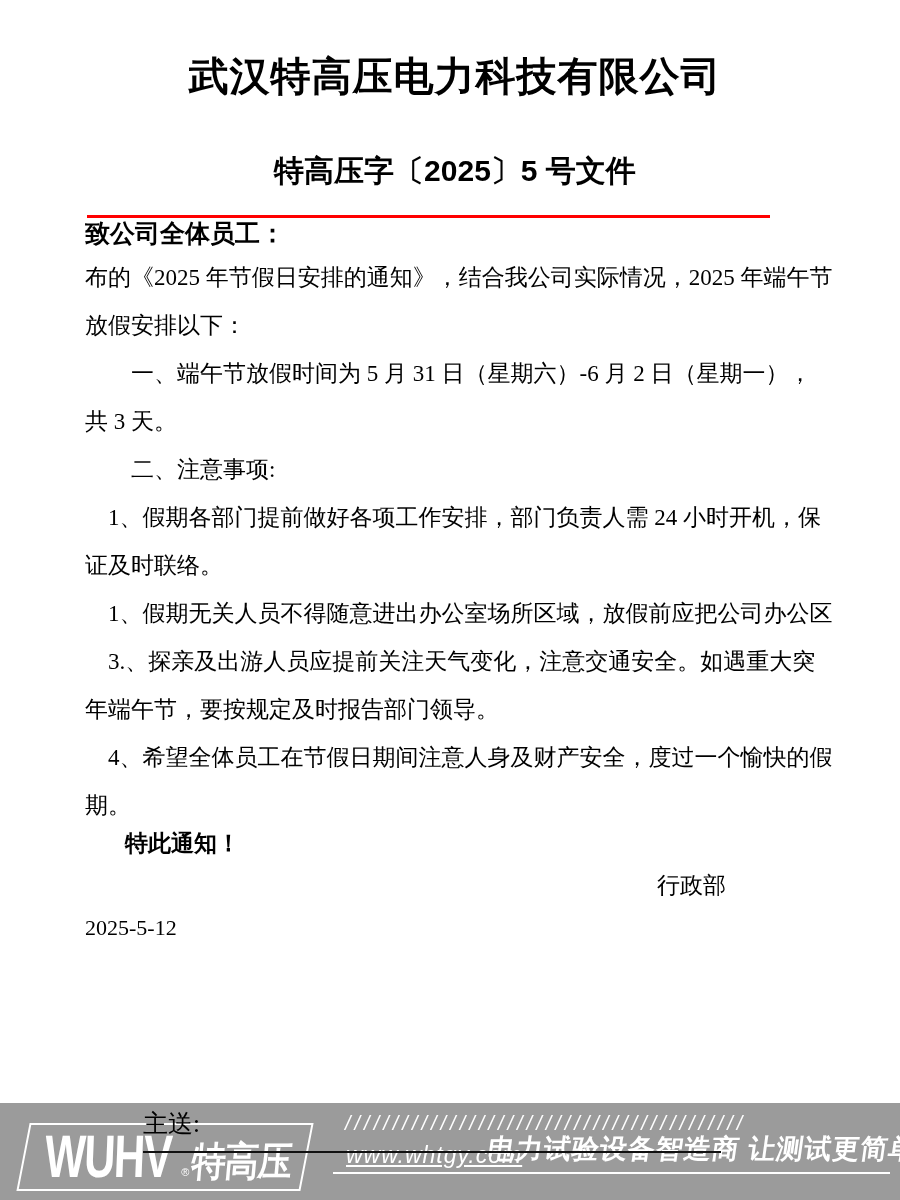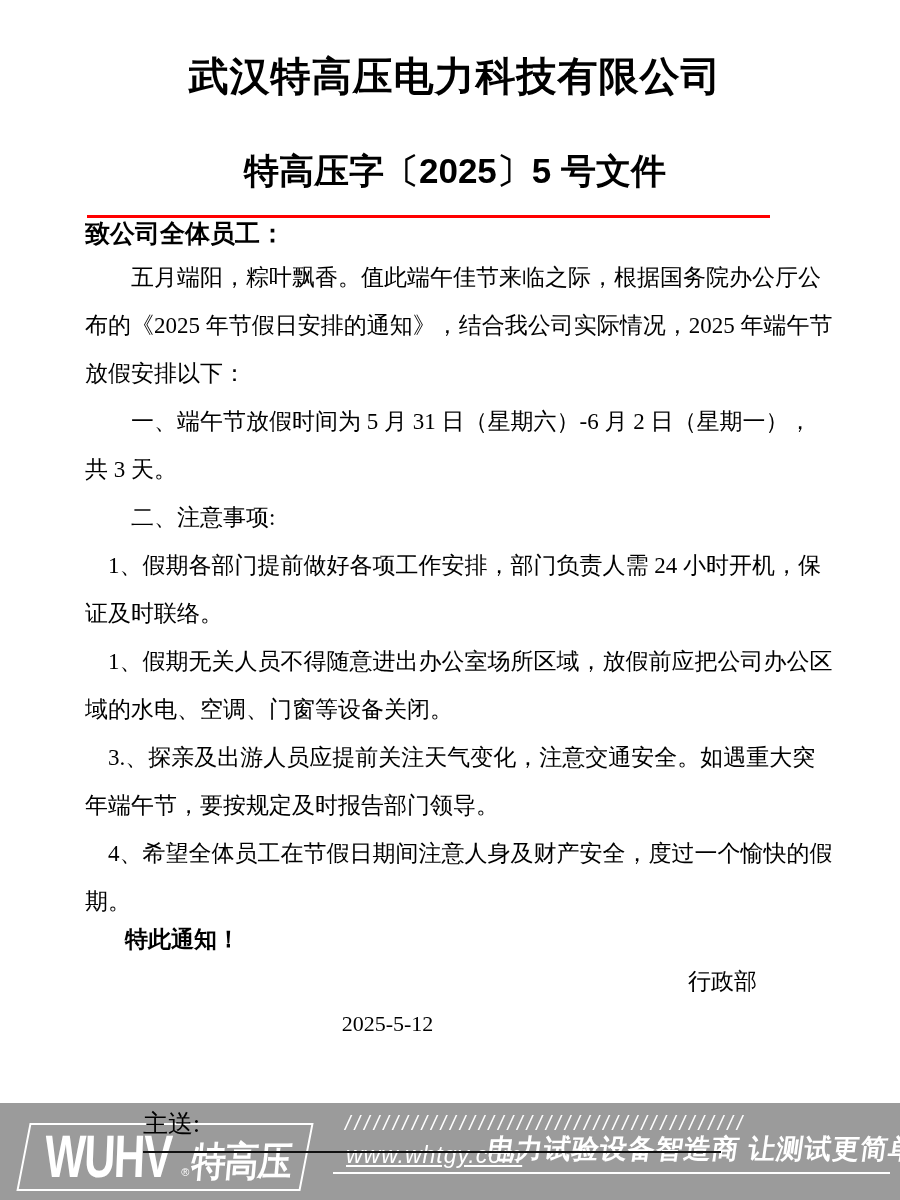--- a/index.html
+++ b/index.html
@@ -22,21 +22,21 @@
     font-weight:bold;
     font-size:40px;
     line-height:48px;
     letter-spacing:1px;
   }
   .doc-number{
     margin-top:55px;
     text-align:center;
     font-family:"Liberation Sans","DejaVu Sans",sans-serif;
     font-weight:bold;
-    font-size:35px;
+    font-size:30px;
     line-height:32px;
   }
   .red-rule{
     margin-top:28px;
     margin-left:2px;
     width:683px;
     height:3px;
     background:#ff0000;
   }
   .notice-title{
@@ -66,27 +66,27 @@
   .ind1{ text-indent:23px; }
   .closing{
     font-weight:bold;
     font-size:23px;
     line-height:28px;
     text-indent:40px;
   }
   .sign-dept{
     margin-top:14px;
     text-align:right;
-    margin-right:68px;
+    margin-right:99px;
     font-size:23px;
     line-height:28px;
   }
   .sign-date{
     margin-top:14px;
-    text-align:center;
+    text-align:left;
     margin-right:135px;
     font-size:22px;
     line-height:28px;
   }
   
   .footer-bar{
     position:absolute;
     left:0;top:1103px;
     width:900px;height:97px;
     background:#9b9b9b;
@@ -200,30 +200,28 @@
     <div class="company-title">武汉特高压电力科技有限公司</div>
 
     <div class="doc-number">特高压字〔2025〕5 号文件</div>
 
     <div class="red-rule"></div>
 
 
     <div class="salutation">致公司全体员工：</div>
 
     <div class="body-block">
-      <div class="body-line ind2">五月端阳，粽叶飘香。值此端午佳节来临之际，根据国务院办公厅公</div>
       <div class="body-line">布的《2025 年节假日安排的通知》，结合我公司实际情况，2025 年端午节</div>
       <div class="body-line">放假安排以下：</div>
       <div class="body-line ind2">一、端午节放假时间为 5 月 31 日（星期六）-6 月 2 日（星期一），</div>
       <div class="body-line">共 3 天。</div>
       <div class="body-line ind2">二、注意事项:</div>
       <div class="body-line ind1">1、假期各部门提前做好各项工作安排，部门负责人需 24 小时开机，保</div>
       <div class="body-line">证及时联络。</div>
       <div class="body-line ind1">1、假期无关人员不得随意进出办公室场所区域，放假前应把公司办公区</div>
-      <div class="body-line">域的水电、空调、门窗等设备关闭。</div>
       <div class="body-line ind1">3.、探亲及出游人员应提前关注天气变化，注意交通安全。如遇重大突</div>
       <div class="body-line">年端午节，要按规定及时报告部门领导。</div>
       <div class="body-line ind1">4、希望全体员工在节假日期间注意人身及财产安全，度过一个愉快的假</div>
       <div class="body-line">期。</div>
     </div>
 
     <div class="closing">特此通知！</div>
 
     <div class="sign-dept">行政部</div>
 

